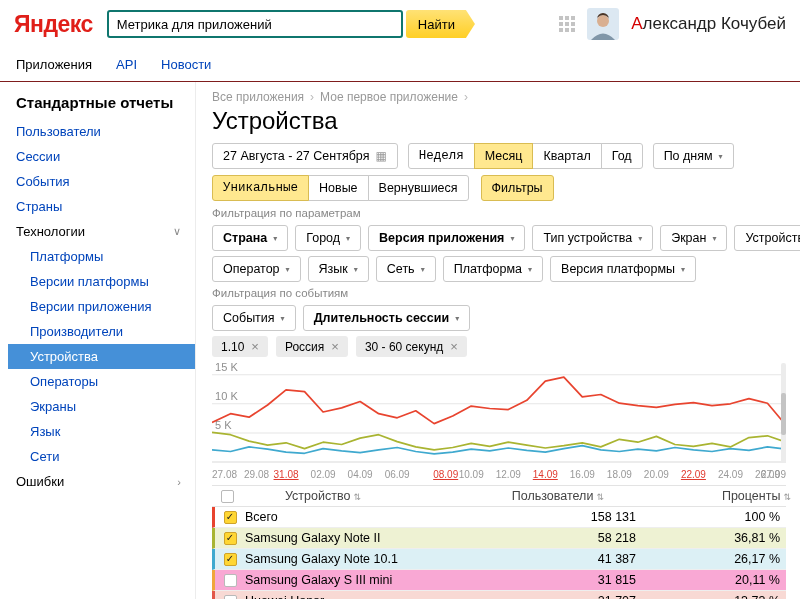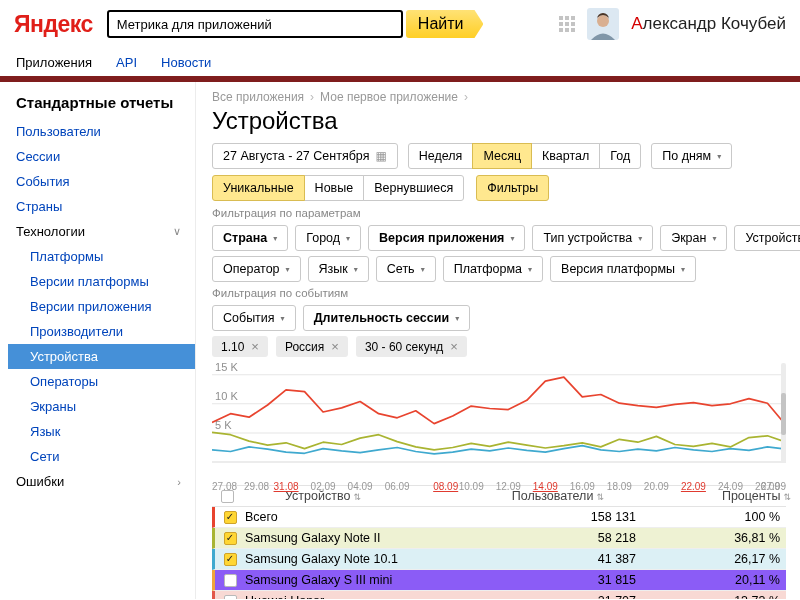--- a/index.html
+++ b/index.html
@@ -6,40 +6,40 @@
   html,body { background:#fff; }
   body {
     width:800px; height:600px; overflow:hidden;
     font-family:"Liberation Sans", sans-serif; color:#000; font-size:13px;
   }
   
   .header { display:flex; align-items:center; height:48px; padding:0 14px; }
   .logo { color:#e01f19; font-size:23px; font-weight:bold; letter-spacing:-0.5px; margin-right:14px; cursor:pointer; }
   .search { display:flex; align-items:center; }
   .search-input {
-    width:296px; height:28px; border:2px solid #000000; border-radius:3px;
+    width:296px; height:28px; border:2px solid #0f766e; border-radius:3px;
     padding:0 8px; font-size:13px; outline:none; font-family:inherit;
   }
   .search-btn {
     height:28px; margin-left:3px; border:none; cursor:pointer; font-family:inherit;
-    background:linear-gradient(#ffe275,#ffcf26); font-size:16px; padding:0 20px 0 12px;
+    background:linear-gradient(#ffe275,#ffcf26); font-size:13px; padding:0 20px 0 12px;
     clip-path:polygon(0 0, calc(100% - 9px) 0, 100% 50%, calc(100% - 9px) 100%, 0 100%);
     border-radius:3px 0 0 3px;
   }
   .header-right { margin-left:auto; display:flex; align-items:center; gap:12px; }
   .grid-icon { width:16px; height:16px; position:relative; cursor:pointer; }
   .grid-icon::before {
     content:""; position:absolute; left:0; top:0; width:4px; height:4px; background:#c4c4c4;
     box-shadow:6px 0 #c4c4c4,12px 0 #c4c4c4,0 6px #c4c4c4,6px 6px #c4c4c4,12px 6px #c4c4c4,0 12px #c4c4c4,6px 12px #c4c4c4,12px 12px #c4c4c4;
   }
   .avatar { width:32px; height:32px; border-radius:3px; overflow:hidden; display:block; cursor:pointer; }
   .user-name { display:block; font-size:17px; color:#222; cursor:pointer; }
   .user-name::first-letter { color:#d40000; }
   
-  .nav { display:flex; align-items:center; gap:24px; height:34px; padding:0 16px; border-bottom:6px solid #7f1d1d; }
+  .nav { display:flex; align-items:center; gap:24px; height:34px; padding:0 16px; border-bottom:1px solid #7f1d1d; }
   .nav-link { font-size:13px; color:#0044bb; text-decoration:none; cursor:pointer; }
   .nav-link.active { color:#000; cursor:default; }
   
   .content { display:flex; height:517px; }
   .sidebar { width:196px; flex-shrink:0; padding:12px 0 0 16px; border-right:1px solid #ececec; }
   .sidebar-title { font-size:15px; font-weight:bold; margin-bottom:8px; }
   .side-link { display:block; font-size:13px; color:#0044bb; padding:5px 0; text-decoration:none; cursor:pointer; }
   .sub-link { padding-left:14px; }
   .sub-link.selected { background:#4590d8; color:#fff; margin-left:-8px; padding-left:22px; }
   .side-section { display:flex; align-items:center; justify-content:space-between; padding:5px 14px 5px 0; cursor:pointer; }
@@ -51,40 +51,40 @@
   .crumb-sep { color:#bbb; }
   .page-title { font-size:24px; font-weight:400; margin:0 0 8px; }
   
   .btn {
     display:inline-flex; align-items:center; gap:6px; height:26px; padding:0 10px;
     border:1px solid #c9c9c9; border-radius:3px; background:#fff; font-size:12.5px;
     font-family:inherit; cursor:pointer; white-space:nowrap;
   }
   .segmented { display:inline-flex; }
   .segmented .seg-btn { border-radius:0; margin-left:-1px; }
-  .segmented .seg-btn:first-child { border-radius:3px 0 0 3px; margin-left:0; }
+  .segmented .seg-btn:first-child { border-radius:3px 0 0 3px; margin-left:0;font-family:Liberation Mono, monospace; }
   .segmented .seg-btn:last-child { border-radius:0 3px 3px 0; }
   .btn.selected { background:#ffe88f; border-color:#d9bc52; position:relative; z-index:1; }
   .date-row { display:flex; align-items:center; gap:10px; margin-bottom:6px; }
   .tabs-row { display:flex; align-items:center; gap:12px; margin-bottom:6px; }
   .cal { color:#999; font-size:12px; }
   .caret { color:#777; font-size:8px; }
   .flabel.bold { font-weight:bold; }
   .filter-label { font-size:11.5px; color:#888; margin:2px 0 4px; height:14px; }
   .filter-row { display:flex; gap:7px; margin-bottom:5px; }
   .chips-row { display:flex; gap:8px; margin:2px 0 6px; }
   .chip { display:inline-flex; align-items:center; gap:7px; height:21px; padding:0 9px; background:#ebebeb; border-radius:3px; font-size:12px; cursor:default; }
   .chip-x { color:#888; cursor:pointer; font-size:13px; line-height:1; }
   
   .chart-wrap { position:relative; margin-top:2px; }
   .chart-svg { display:block; width:100%; height:100px; }
   .chart-scrollbar { position:absolute; top:0; right:0; width:5px; height:100px; background:#ececec; border-radius:2px; cursor:pointer; }
   .chart-scrollbar .thumb { margin-top:30px; height:42px; width:5px; background:#c4c4c4; border-radius:2px; }
   .x-labels { position:relative; height:14px; margin-top:2px; font-size:10px; color:#999; }
-  .x-labels span { position:absolute; top:16px; white-space:nowrap; }
+  .x-labels span { position:absolute; top:4px; white-space:nowrap; }
   .x-labels .weekend { color:#e03a2f;text-decoration:underline; }
   
   .table { margin-top:6px; font-size:12.5px; }
   .thead { display:flex; align-items:center; height:22px; border-top:1px solid #e3e3e3; border-bottom:1px solid #e3e3e3; color:#444; }
   .trow { display:flex; align-items:center; height:21px; border-bottom:1px solid #eee; border-left:3px solid transparent; }
   .col-check { width:30px; display:flex; justify-content:center; flex-shrink:0; }
   .col-device { flex:1; cursor:pointer; }
   .col-users { width:200px; text-align:right; flex-shrink:0; }
   .col-percent { width:150px; text-align:right; padding-right:6px; flex-shrink:0; }
   .th { cursor:pointer;margin-left:43px; }
@@ -336,21 +336,21 @@
             <div class="col-percent">36,81 %</div>
           </div>
           <div class="trow" style="background: rgb(220, 240, 245); border-left-color: rgb(63, 169, 207);">
             <div class="col-check">
               <div class="checkbox checked">✓</div>
             </div>
             <div class="col-device">Samsung Galaxy Note 10.1</div>
             <div class="col-users">41 387</div>
             <div class="col-percent">26,17 %</div>
           </div>
-          <div class="trow" style="background: #8b5cf6; border-left-color: rgb(240, 166, 60);">
+          <div class="trow" style="background: #f9a8d4; border-left-color: rgb(240, 166, 60);">
             <div class="col-check">
               <div class="checkbox"></div>
             </div>
             <div class="col-device">Samsung Galaxy S III mini</div>
             <div class="col-users">31 815</div>
             <div class="col-percent">20,11 %</div>
           </div>
           <div class="trow" style="background: rgb(248, 217, 212); border-left-color: rgb(226, 87, 74);">
             <div class="col-check">
               <div class="checkbox"></div>

